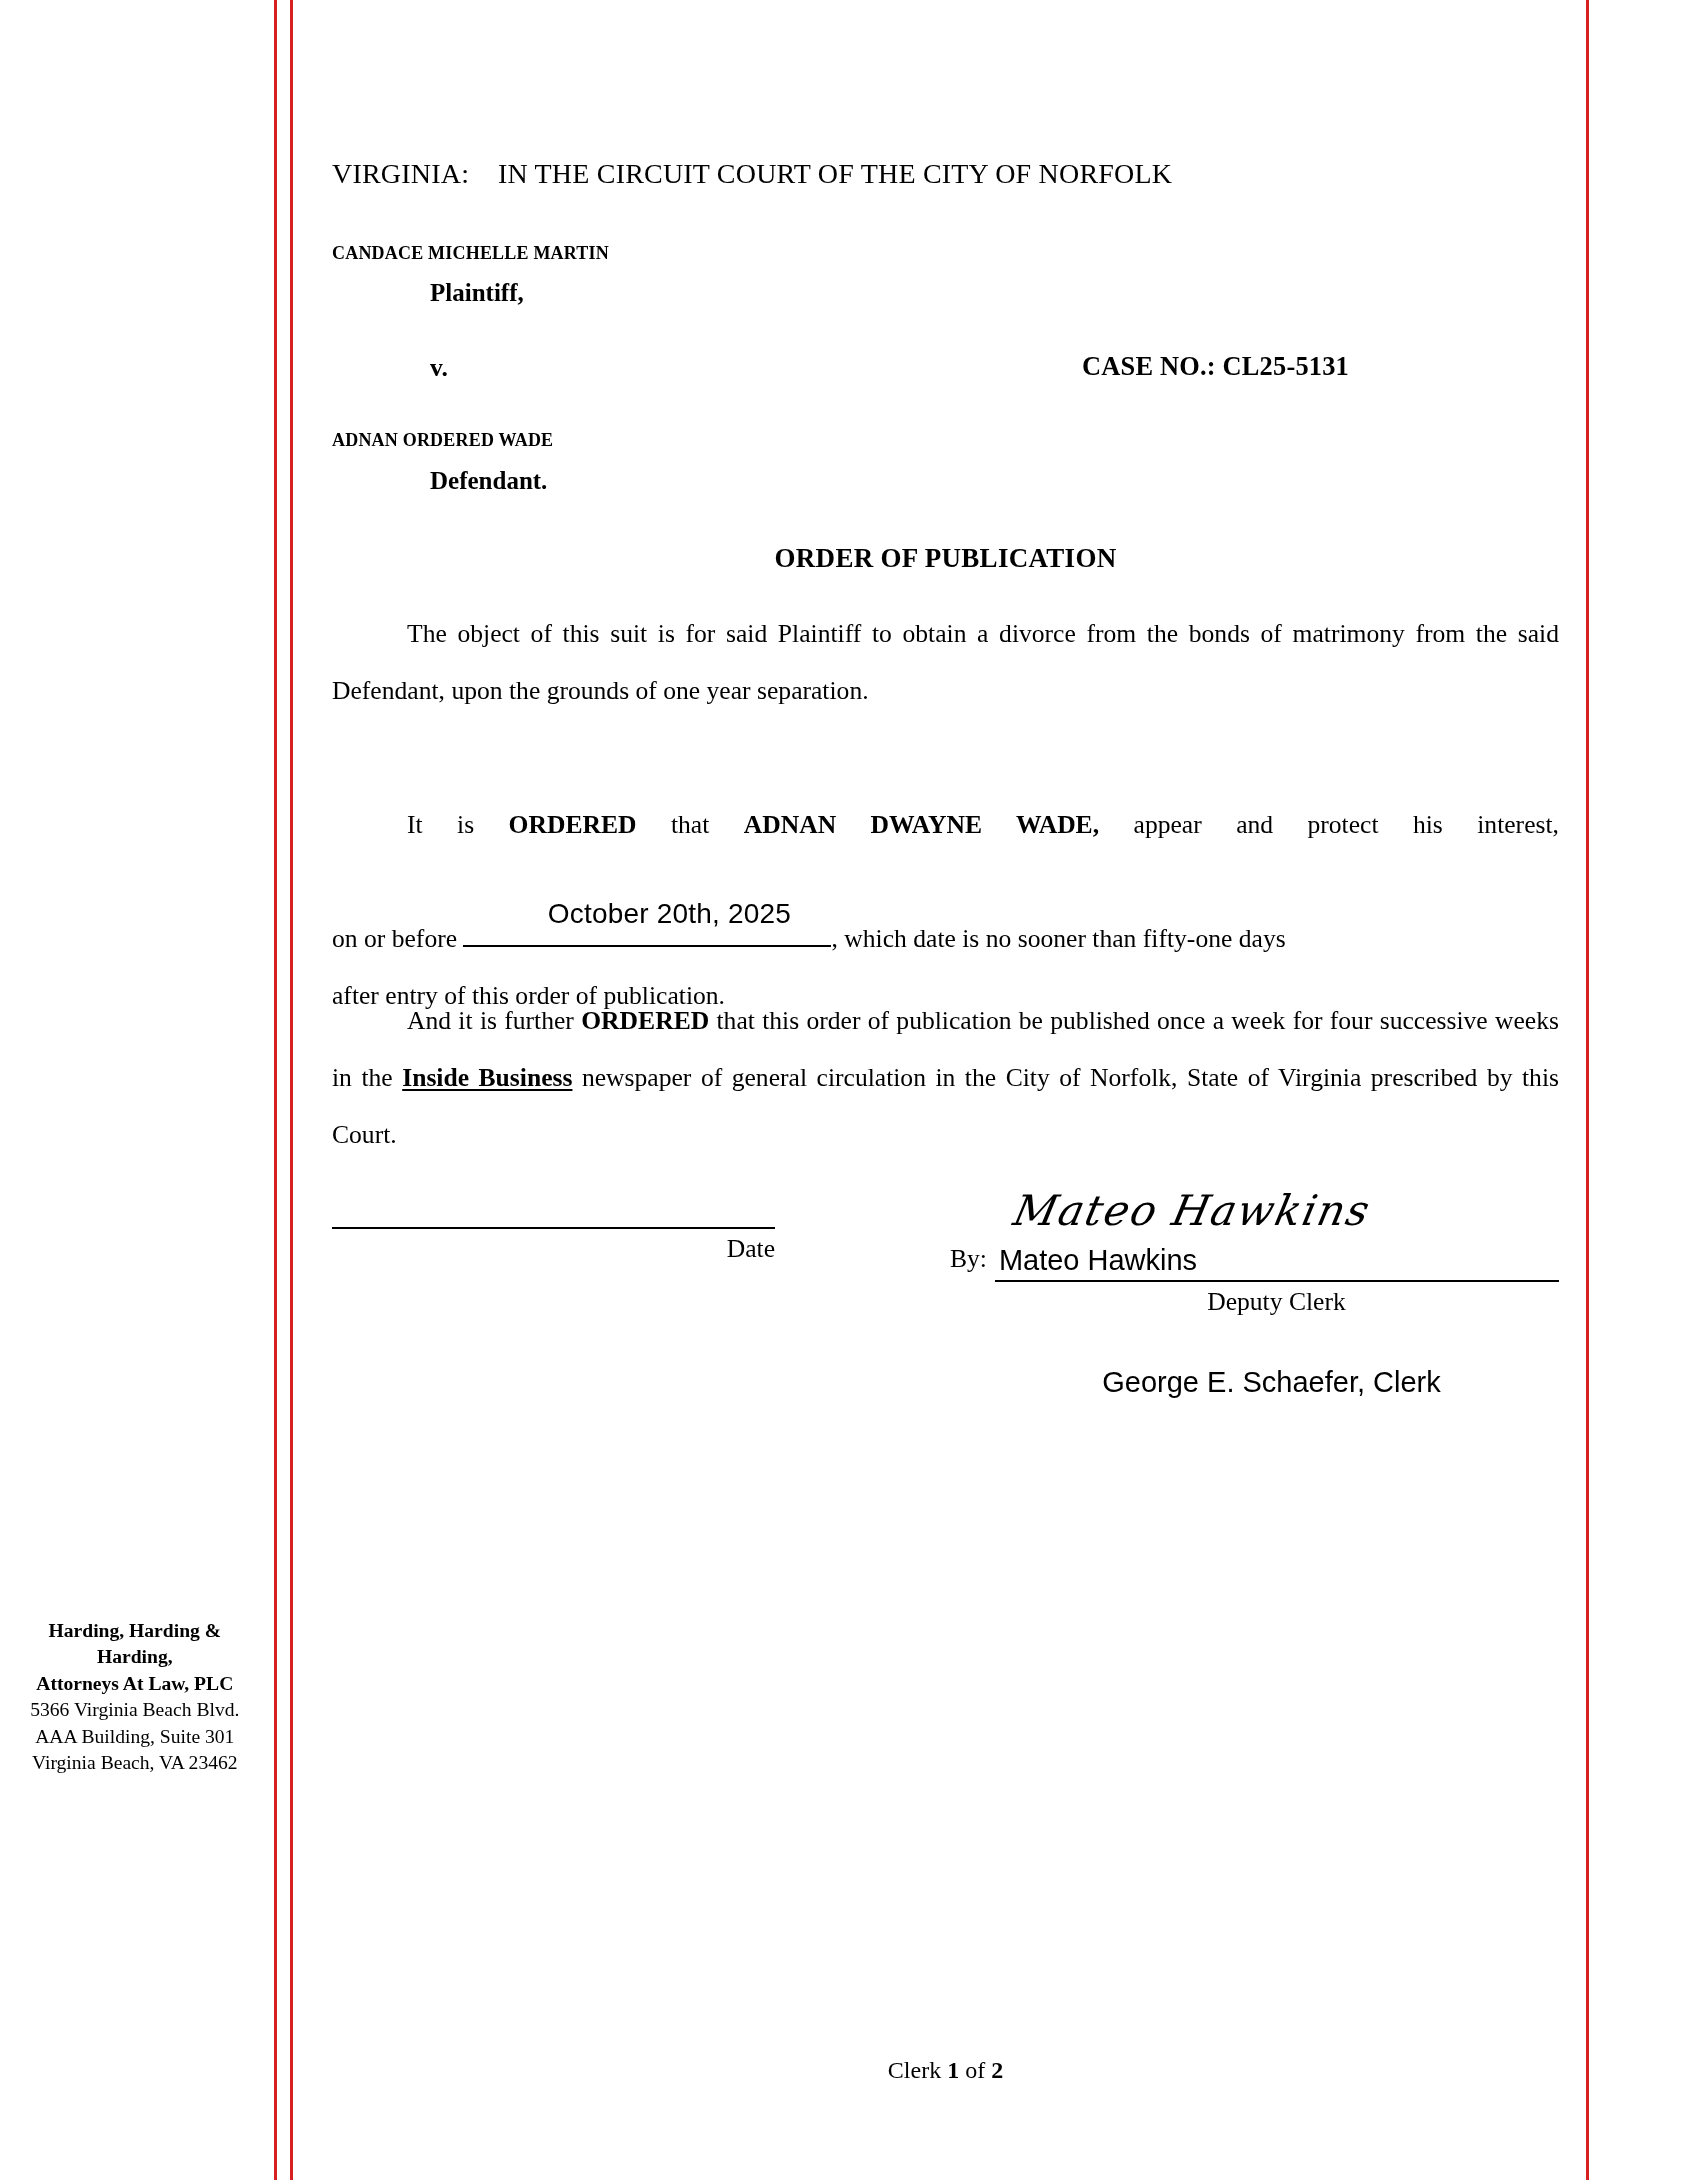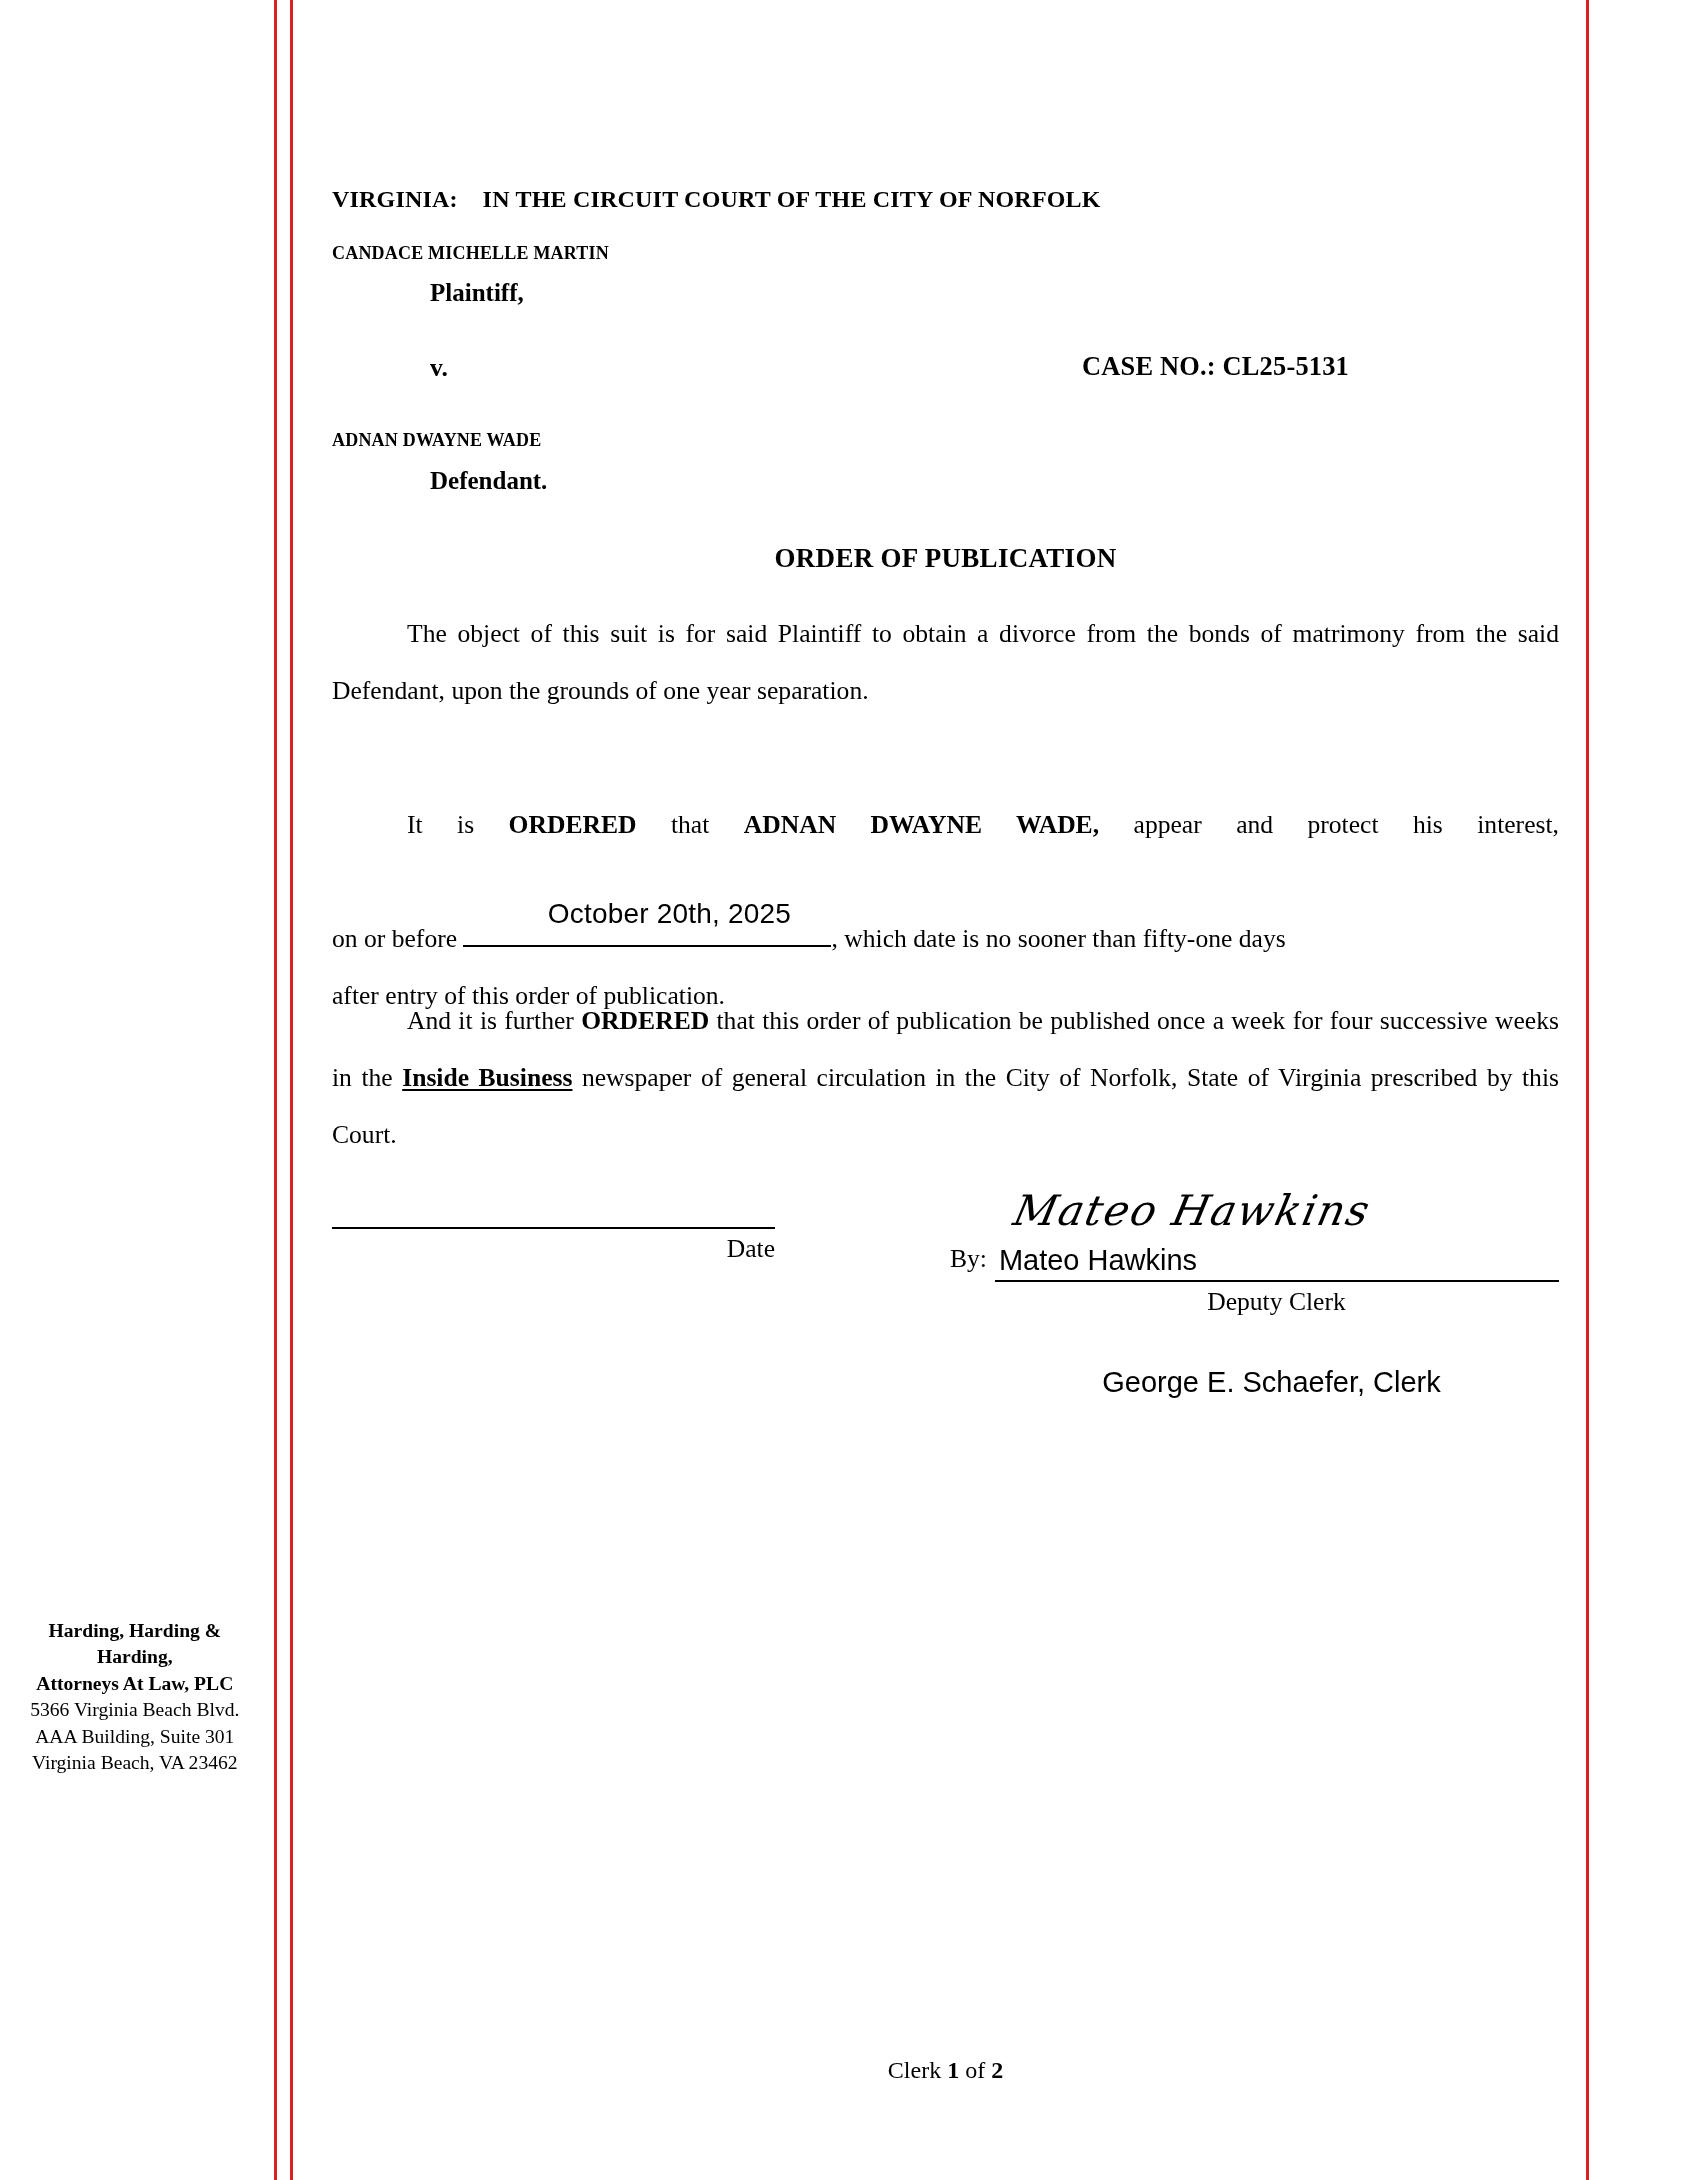--- a/index.html
+++ b/index.html
@@ -36,25 +36,24 @@
     left: 332px;
     top: 0;
     width: 1227px;
     height: 100%;
   }
 
   .caption-court {
     position: absolute;
     top: 158px;
     left: 0;
-    font-size: 24px;
-    font-weight: bold;
+    font-size: 28px;
+    font-weight: normal;
     letter-spacing: 0.2px;
     white-space: pre;
-    margin-top: 28px;
   }
 
   .party-name {
     position: absolute;
     left: 0;
     font-size: 18px;
     font-weight: bold;
     letter-spacing: 0.2px;
   }
   .plaintiff-name { top: 243px; }
@@ -305,21 +304,21 @@
   <div class="content">
 
     <div class="caption-court">VIRGINIA:    IN THE CIRCUIT COURT OF THE CITY OF NORFOLK</div>
 
     <div class="party-name plaintiff-name">CANDACE MICHELLE MARTIN</div>
     <div class="party-role plaintiff-role">Plaintiff,</div>
 
     <div class="vs">v.</div>
     <div class="case-no">CASE NO.: CL25-5131</div>
 
-    <div class="party-name defendant-name">ADNAN DWAYNE WADE</div>
+    <div class="party-name defendant-name">ADNAN ORDERED WADE</div>
     <div class="party-role defendant-role">Defendant.</div>
 
     <div class="doc-title">ORDER OF PUBLICATION</div>
 
     <div class="body-par p1"><span class="indent"></span><span>The object of this suit is for said Plaintiff to obtain a divorce from the bonds of matrimony from the said Defendant, upon the grounds of one year separation.</span></div>
 
     <div class="par2">
       <span class="par2-line1"><span class="indent"></span><span>It is </span><span class="b">ORDERED</span><span> that </span><span class="b">ADNAN DWAYNE WADE,</span><span> appear and protect his interest,</span></span>
 
       <span class="par2-line2"><span>on or before</span> <span class="blank-wrap"><span class="blank-value">October 20th, 2025</span></span><span class="par2-tail">, which date is no sooner than fifty-one days</span></span>

